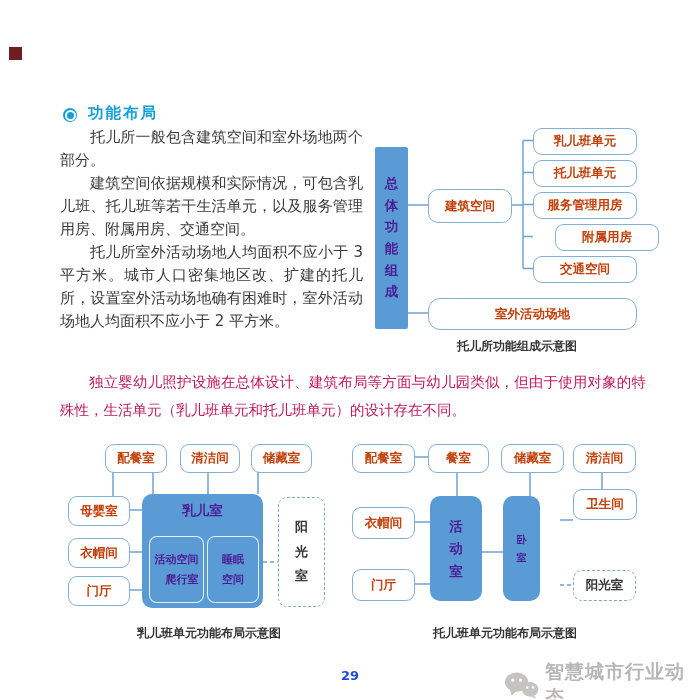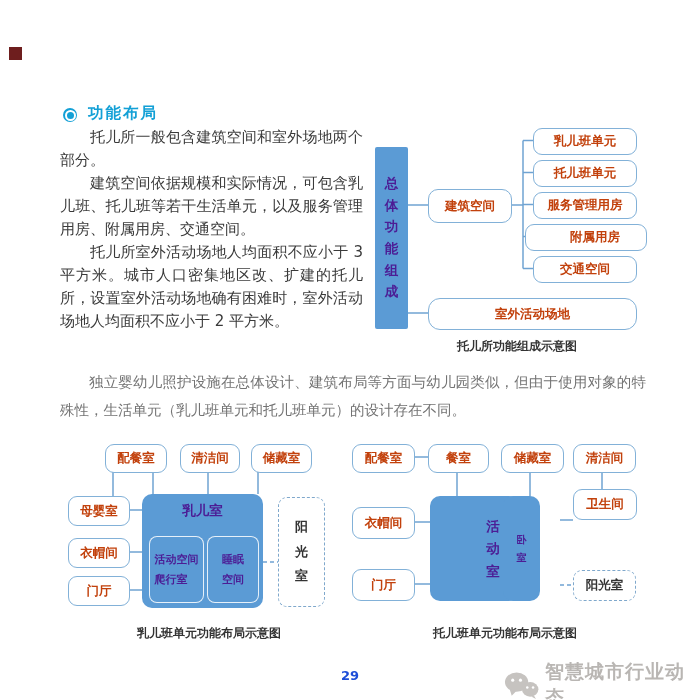--- a/index.html
+++ b/index.html
@@ -10,31 +10,31 @@
   
   .bullet{position:absolute;left:63px;top:99px;width:14px;height:14px;border-radius:50%;
     background:#13a0d6;display:flex;align-items:center;justify-content:center;}
   .bullet .inner{width:7px;height:7px;border-radius:50%;background:#13a0d6;border:2px solid #ffffff;}
   .section-title{position:absolute;left:88px;top:94px;font-size:15.5px;font-weight:bold;color:#13a0d6;letter-spacing:2px;}
   
   .textcol{position:absolute;left:60px;top:117px;width:303px;font-size:15px;line-height:23px;
     text-align:justify;color:#3a3a3a;font-weight:500;}
   .textcol p{margin:0;text-indent:2em;}
   .para-wide{position:absolute;left:60px;top:360px;width:586px;font-size:14.5px;line-height:27.5px;
-    text-align:justify;color:#737373;font-weight:500;text-indent:2em;margin:0;}
+    text-align:justify;color:#be185d;font-weight:500;text-indent:2em;margin:0;}
   
   .wbox{position:absolute;background:#ffffff;border:1.5px solid #82b1d8;border-radius:9px;
     display:flex;align-items:center;justify-content:center;font-size:12.5px;font-weight:600;color:#c2410c;}
   .bluebox{position:absolute;background:#5b9bd5;color:#4c1d95;font-weight:bold;
     display:flex;align-items:center;justify-content:center;}
   .dashedbox{position:absolute;background:#ffffff;border:1.6px dashed #7fa8cc;border-radius:9px;
     display:flex;align-items:center;justify-content:center;font-size:12.5px;font-weight:600;color:#333333;}
   .vtext{display:block;width:1.2em;margin:0 auto;text-align:center;word-break:break-all;}
   .caption{position:absolute;width:180px;text-align:center;font-size:12px;font-weight:bold;color:#333333;}
-  .preline{white-space:pre-line;text-align:left;}
+  .preline{white-space:pre-line;text-align:right;}
   svg.lines{position:absolute;left:0;top:0;pointer-events:none;}
   
   .pagenum{position:absolute;left:338px;top:659px;width:24px;text-align:center;
     font-size:13px;font-weight:bold;color:#1d4ed8;}
   .watermark{position:absolute;left:504px;top:650px;display:flex;align-items:center;gap:6px;}
   .watermark .wm-text{font-size:19px;font-weight:600;color:#b9b6b3;letter-spacing:1px;
     text-shadow:1px 1px 0 #ffffff;}
   .redsquare{position:absolute;left:9px;top:38px;width:13px;height:13px;background:#6e1e1e;}
 </style>
 </head>
@@ -91,21 +91,21 @@
     </g>
   </svg>
 
   <div class="bluebox" style="left:375px;top:138px;width:33px;height:182px;border-radius:2px;font-size:13.5px;line-height:1.6;">
     <span class="vtext">总体功能组成</span>
   </div>
   <div class="wbox" style="left:428px;top:180px;width:82px;height:32px;border-radius:10px;">建筑空间</div>
   <div class="wbox" style="left:533px;top:119px;width:102px;height:25px;">乳儿班单元</div>
   <div class="wbox" style="left:533px;top:151px;width:102px;height:25px;">托儿班单元</div>
   <div class="wbox" style="left:533px;top:183px;width:102px;height:25px;">服务管理用房</div>
-  <div class="wbox" style="left:525px;top:215px;width:102px;height:25px;padding-left:18px;">附属用房</div>
+  <div class="wbox" style="left:555px;top:215px;width:102px;height:25px;">附属用房</div>
   <div class="wbox" style="left:533px;top:247px;width:102px;height:25px;">交通空间</div>
   <div class="wbox" style="left:428px;top:289px;width:207px;height:30px;border-radius:12px;">室外活动场地</div>
   <div class="caption" style="left:427px;top:329px;">托儿所功能组成示意图</div>
 
   <div class="wbox" style="left:105px;top:435px;width:60px;height:27px;">配餐室</div>
   <div class="wbox" style="left:180px;top:435px;width:58px;height:27px;">清洁间</div>
   <div class="wbox" style="left:251px;top:435px;width:59px;height:27px;">储藏室</div>
   <div class="wbox" style="left:68px;top:487px;width:60px;height:28px;">母婴室</div>
   <div class="wbox" style="left:68px;top:529px;width:60px;height:28px;">衣帽间</div>
   <div class="wbox" style="left:68px;top:567px;width:60px;height:28px;">门厅</div>
@@ -120,21 +120,21 @@
     <span class="vtext">阳光室</span>
   </div>
   <div class="caption" style="left:119px;top:616px;">乳儿班单元功能布局示意图</div>
 
   <div class="wbox" style="left:352px;top:435px;width:61px;height:27px;">配餐室</div>
   <div class="wbox" style="left:428px;top:435px;width:59px;height:27px;">餐室</div>
   <div class="wbox" style="left:501px;top:435px;width:61px;height:27px;">储藏室</div>
   <div class="wbox" style="left:573px;top:435px;width:61px;height:27px;">清洁间</div>
   <div class="wbox" style="left:352px;top:498px;width:61px;height:30px;">衣帽间</div>
   <div class="wbox" style="left:352px;top:560px;width:61px;height:30px;">门厅</div>
-  <div class="bluebox" style="left:430px;top:487px;width:52px;height:105px;border-radius:10px;font-size:13.5px;line-height:1.65;padding-left:37px;">
+  <div class="bluebox" style="left:430px;top:487px;width:52px;height:105px;border-radius:10px;font-size:13.5px;line-height:1.65;">
     <span class="vtext">活动室</span>
   </div>
   <div class="bluebox" style="left:503px;top:487px;width:37px;height:105px;border-radius:10px;font-size:10px;line-height:1.8;">
     <span class="vtext">卧室</span>
   </div>
   <div class="wbox" style="left:573px;top:480px;width:62px;height:29px;text-align:center;">卫生间</div>
   <div class="dashedbox" style="left:573px;top:561px;width:61px;height:29px;">阳光室</div>
   <div class="caption" style="left:415px;top:616px;">托儿班单元功能布局示意图</div>
 
   <div class="pagenum">29</div>

